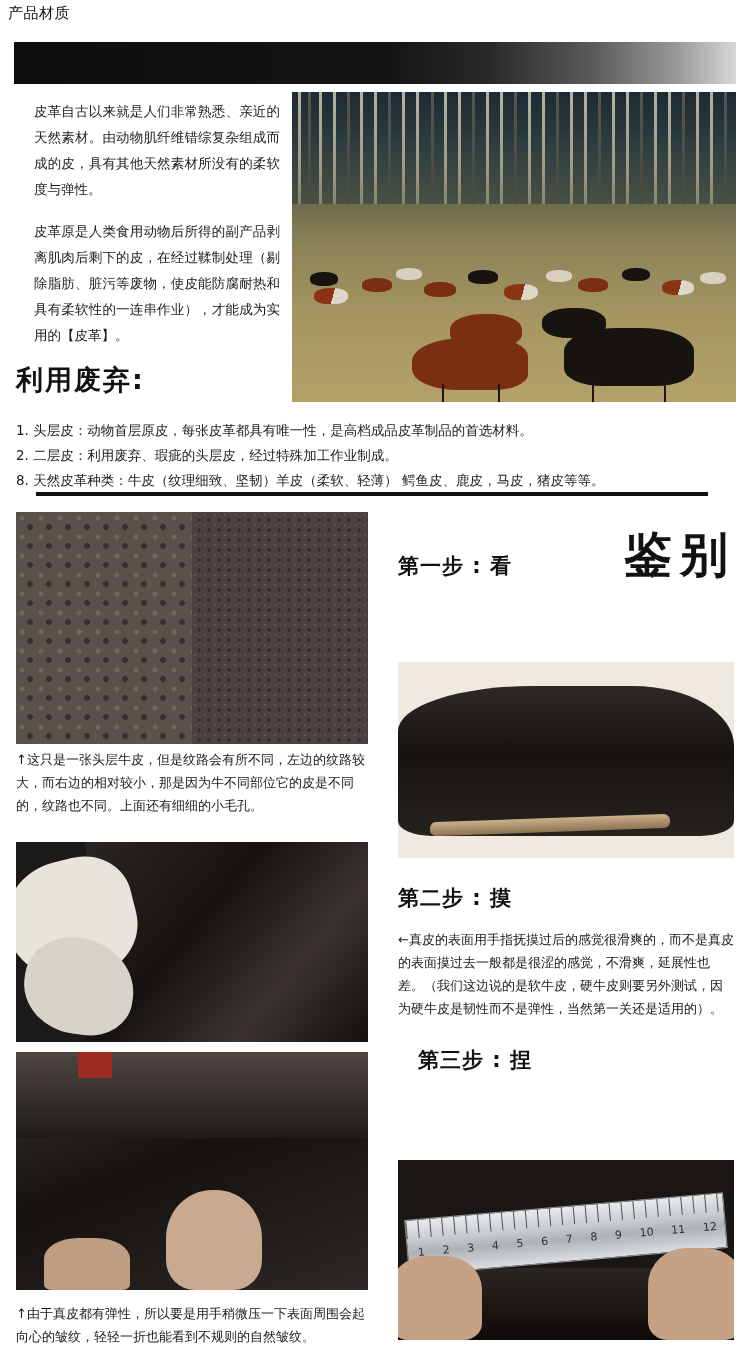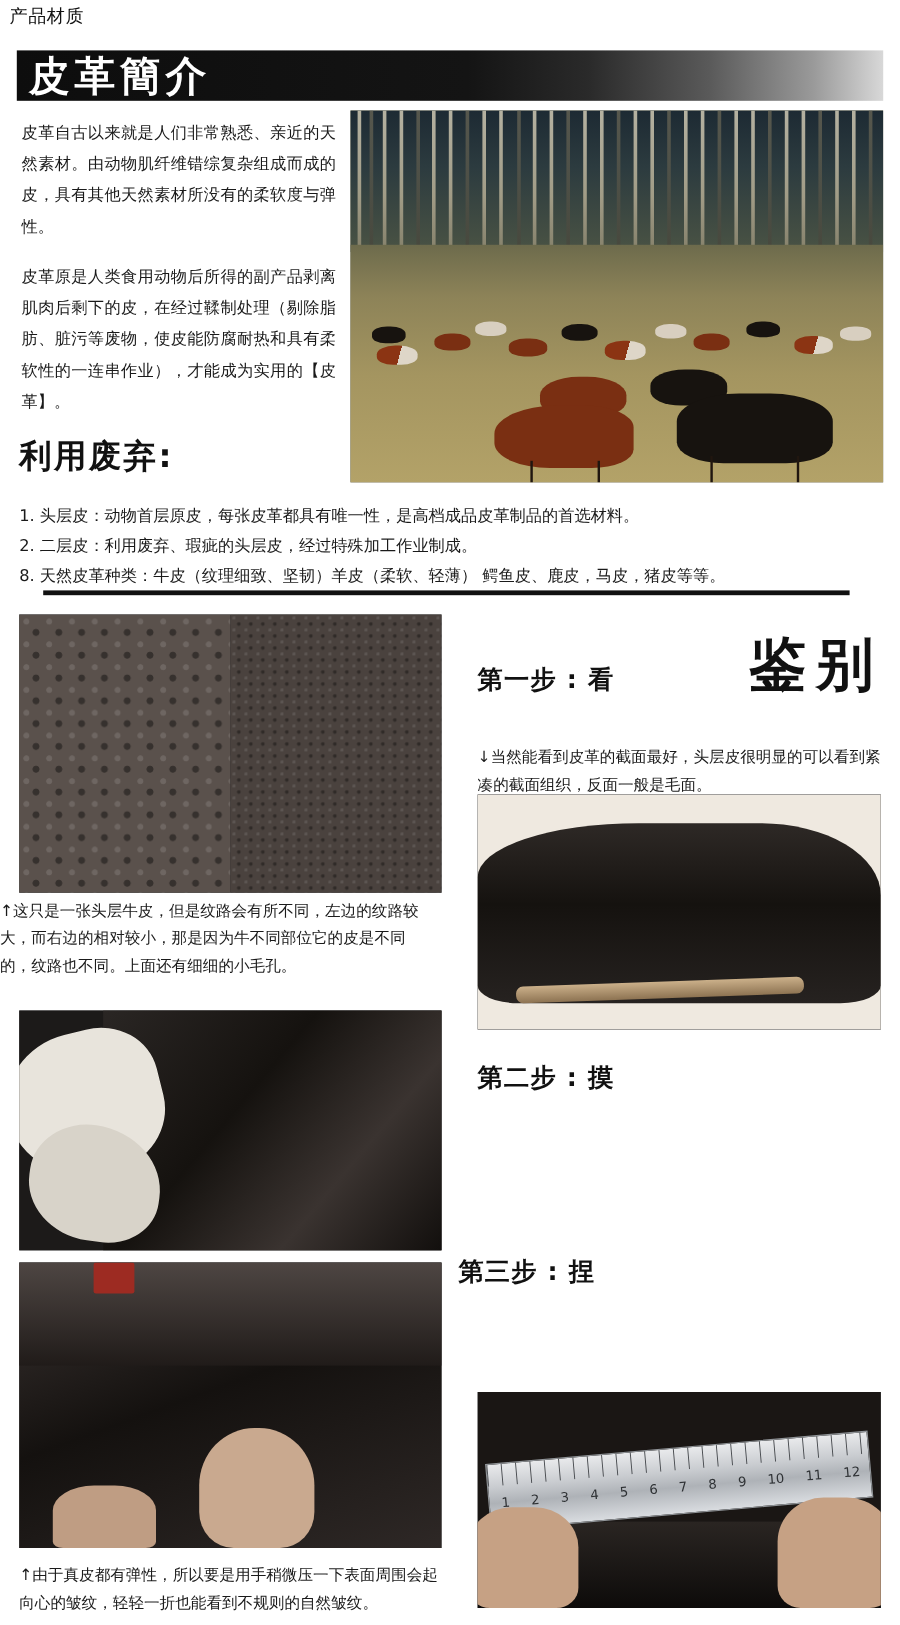--- a/index.html
+++ b/index.html
@@ -52,21 +52,21 @@
   
   .intro-block {
     position: absolute;
     left: 18px; top: 98px;
     width: 262px;
   }
   .intro-p {
     font-size: 13.5px;
     line-height: 26px;
     color: #1a1a1a;
-    margin: 0 0 14px 0;
+    margin: 0 0 14px 16px;
     text-align: justify;
   }
   .intro-p.second { margin-top: 16px; }
 
   
   .cow-photo {
     position: absolute;
     left: 292px; top: 92px;
     width: 444px; height: 310px;
     overflow: hidden;
@@ -155,21 +155,21 @@
       radial-gradient(circle at 7px 8px, rgba(0,0,0,.35) 1.4px, rgba(0,0,0,0) 1.8px);
     background-size: 10px 10px, 10px 10px;
   }
 
   .cap {
     position: absolute;
     font-size: 13px;
     line-height: 23px;
     color: #1a1a1a;
   }
-  .cap-left-1 { left: 0; top: 748px; width: 352px; }
+  .cap-left-1 { left: 16px; top: 748px; width: 352px; }
   .cap-left-2 { left: 16px; top: 1302px; width: 360px; }
 
   .p-glove { left: 16px; top: 842px; width: 352px; height: 200px; }
   .glove-bg { position:absolute; inset:0; background:#1c1a19; }
   .glove-leather {
     position:absolute; left:70px; top:0; width:282px; height:200px;
     background: linear-gradient(130deg,#2a2624 0%, #15120f 40%, #3a3330 70%, #120f0d 100%);
   }
   .glove-hand {
     position:absolute; left:-10px; top:18px; width:130px; height:120px;
@@ -213,21 +213,21 @@
     position: absolute;
     right: 14px; top: 528px;
     font-size: 48px;
     font-weight: bold;
     color: #111;
     letter-spacing: 8px;
     line-height: 52px;
   }
   .step-1 { left: 398px; top: 552px; }
   .step-2 { left: 398px; top: 884px; }
-  .step-3 { left: 382px; top: 1046px; }
+  .step-3 { left: 418px; top: 1046px; }
 
   .rtext {
     position: absolute;
     font-size: 13px;
     line-height: 23px;
     color: #1a1a1a;
   }
   .rtext-1 { left: 398px; top: 620px; width: 336px; }
   .rtext-2 { left: 398px; top: 928px; width: 336px; }
   .rtext-3 { left: 398px; top: 1082px; width: 336px; }
@@ -282,21 +282,20 @@
 </style>
 </head>
 <body>
 
 <div class="page">
 
   <div class="top-label">产品材质</div>
 
   <div class="title-bar">
     <div class="bar-bg"></div>
-    <div class="bar-text">皮革簡介</div>
   </div>
 
   <div class="intro-block">
     <p class="intro-p">皮革自古以来就是人们非常熟悉、亲近的天然素材。由动物肌纤维错综复杂组成而成的皮，具有其他天然素材所没有的柔软度与弹性。</p>
     <p class="intro-p second">皮革原是人类食用动物后所得的副产品剥离肌肉后剩下的皮，在经过鞣制处理（剔除脂肪、脏污等废物，使皮能防腐耐热和具有柔软性的一连串作业），才能成为实用的【皮革】。</p>
   </div>
 
   <div class="cow-photo">
     <div class="cow-sky"></div>
     <div class="trees">
@@ -388,29 +387,29 @@
     <div class="press-red"></div>
     <div class="press-finger"></div>
     <div class="press-finger2"></div>
   </div>
 
   <div class="cap cap-left-2">↑由于真皮都有弹性，所以要是用手稍微压一下表面周围会起向心的皱纹，轻轻一折也能看到不规则的自然皱纹。</div>
 
   <div class="jianbie">鉴别</div>
 
   <div class="step-label step-1">第一步 : 看</div>
-  <div class="rtext rtext-1">↓当然能看到皮革的截面最好，头层皮很明显的可以看到紧凑的截面组织，反面一般是毛面。</div>
 
   <div class="photo p-cut">
     <div class="cut-bg"></div>
     <div class="cut-leather"></div>
     <div class="cut-edge"></div>
   </div>
 
   <div class="step-label step-2">第二步 : 摸</div>
+  <div class="rtext rtext-2">←真皮的表面用手指抚摸过后的感觉很滑爽的，而不是真皮的表面摸过去一般都是很涩的感觉，不滑爽，延展性也差。（我们这边说的是软牛皮，硬牛皮则要另外测试，因为硬牛皮是韧性而不是弹性，当然第一关还是适用的）。</div>
 
   <div class="step-label step-3">第三步 : 捏</div>
 
   <div class="photo p-ruler">
     <div class="ruler-bg"></div>
     <div class="ruler-leather"></div>
     <div class="ruler-steel">
       <div class="ruler-ticks"></div>
       <div class="ruler-nums">
         <span>1</span>

